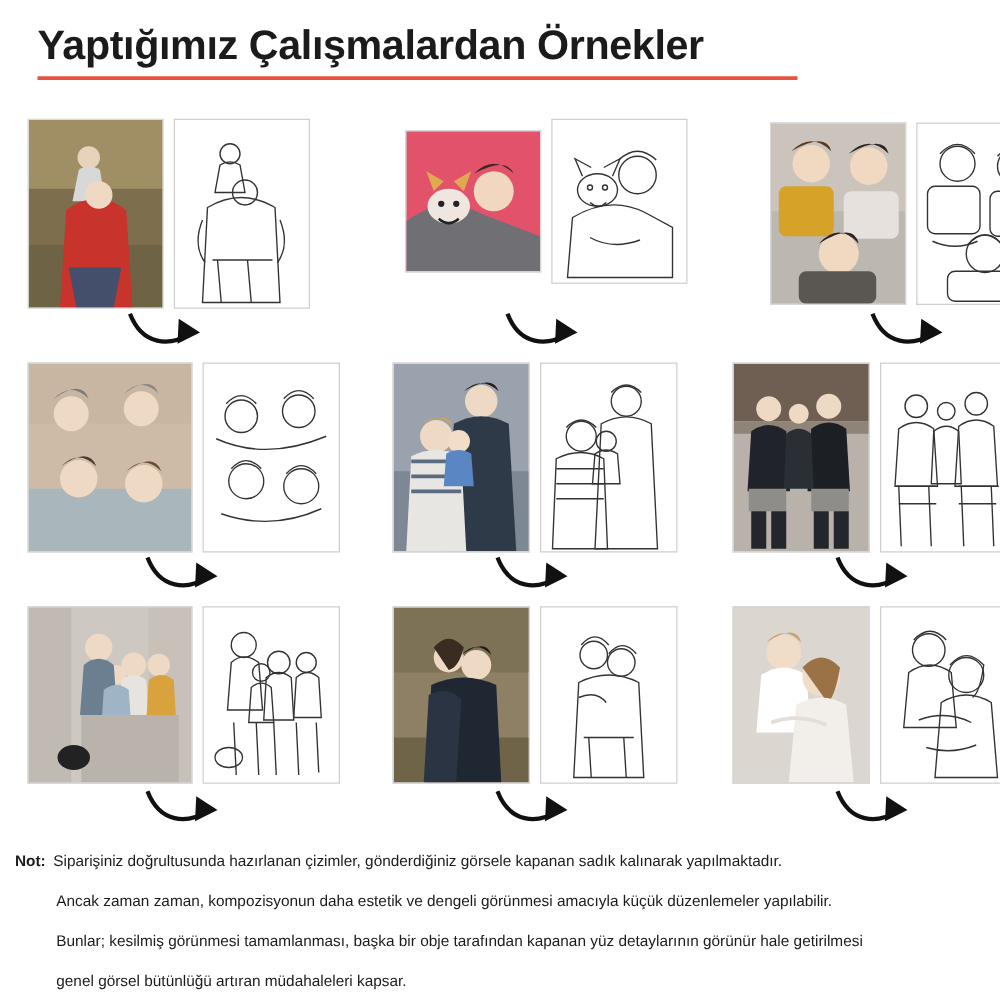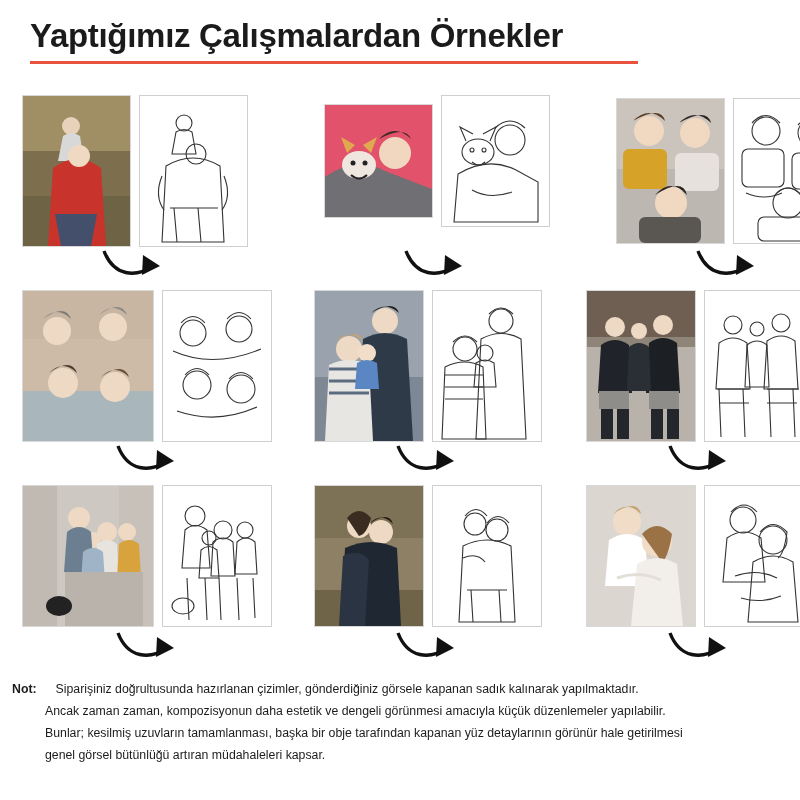--- a/index.html
+++ b/index.html
@@ -90,25 +90,25 @@
     font-size: 12.3px;
     line-height: 1.62;
     color: #1c1c1c;
   }
   .note-label {
     font-weight: bold;
     font-size: 12.3px;
   }
   .note-first-line {
     display: flex;
-    gap: 19px;
+    gap: 6px;
     align-items: flex-end;
   }
   .note p {
-    margin: 2px 0 0 33px;
+    margin: 12px 0 0 33px;
   }
   .note .line0 { margin: 0; }
 </style>
 </head>
 <body>
 
 <div class="page">
 
   <div class="header">
     <h1 class="title">Yaptığımız Çalışmalardan Örnekler</h1>
@@ -476,17 +476,17 @@
       </div>
     </div>
   </div>
 
   <div class="note">
     <div class="note-first-line">
       <span class="note-label">Not:</span>
       <span class="line0">Siparişiniz doğrultusunda hazırlanan çizimler, gönderdiğiniz görsele kapanan sadık kalınarak yapılmaktadır.</span>
     </div>
     <p>Ancak zaman zaman, kompozisyonun daha estetik ve dengeli görünmesi amacıyla küçük düzenlemeler yapılabilir.</p>
-    <p>Bunlar; kesilmiş uzuvların tamamlanması, başka bir obje tarafından kapanan yüz detaylarının görünür hale getirilmesi</p>
+    <p>Bunlar; kesilmiş görünmesi tamamlanması, başka bir obje tarafından kapanan yüz detaylarının görünür hale getirilmesi</p>
     <p>genel görsel bütünlüğü artıran müdahaleleri kapsar.</p>
   </div>
 
 </div>
 
 </body></html>

